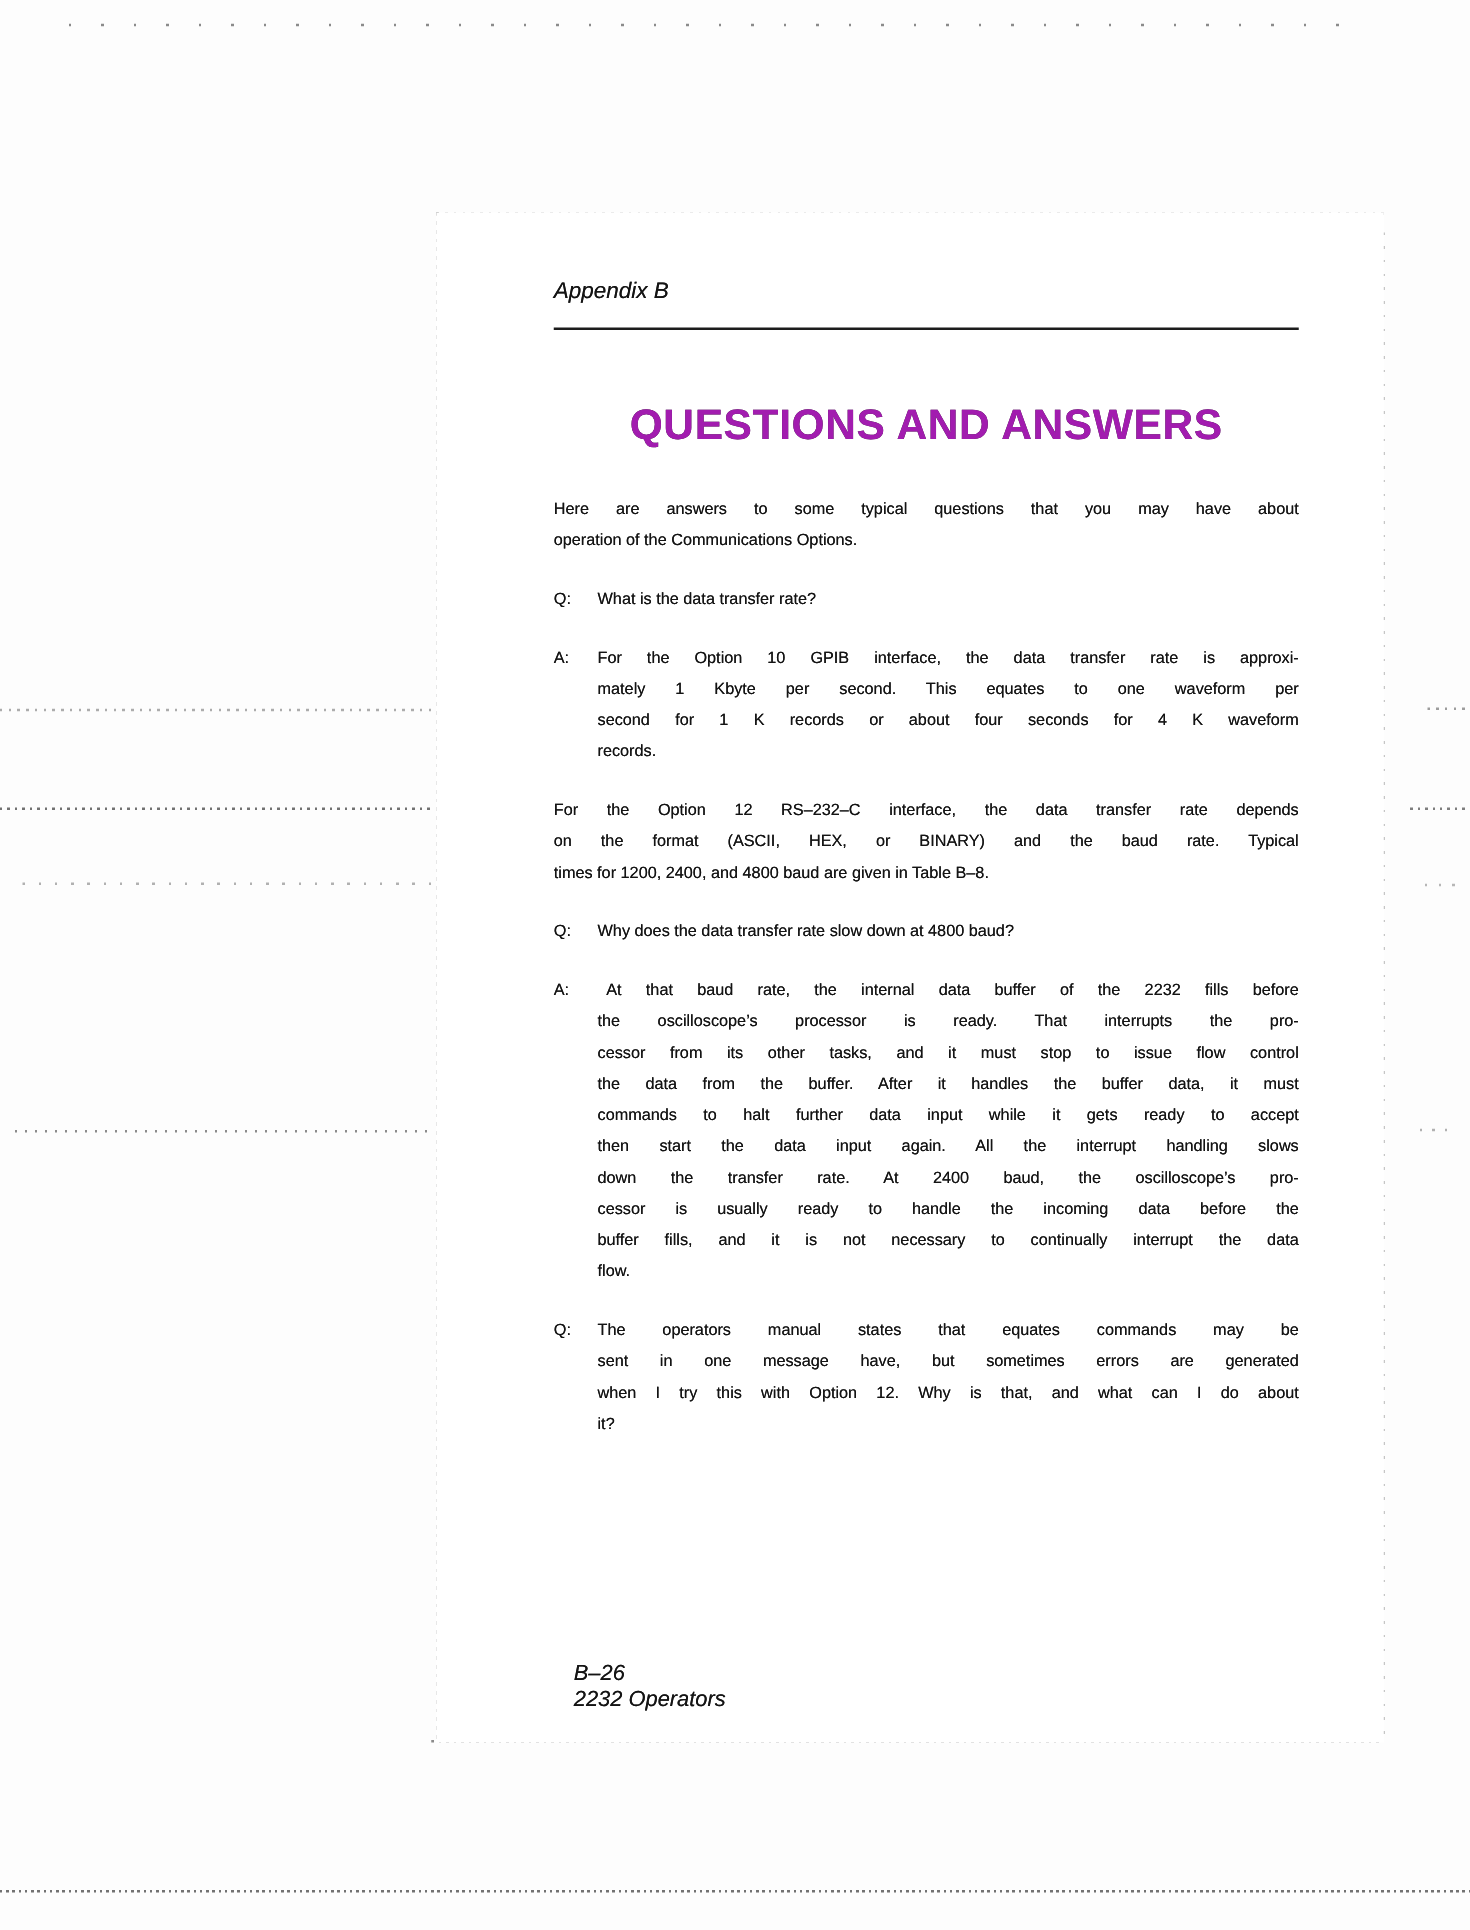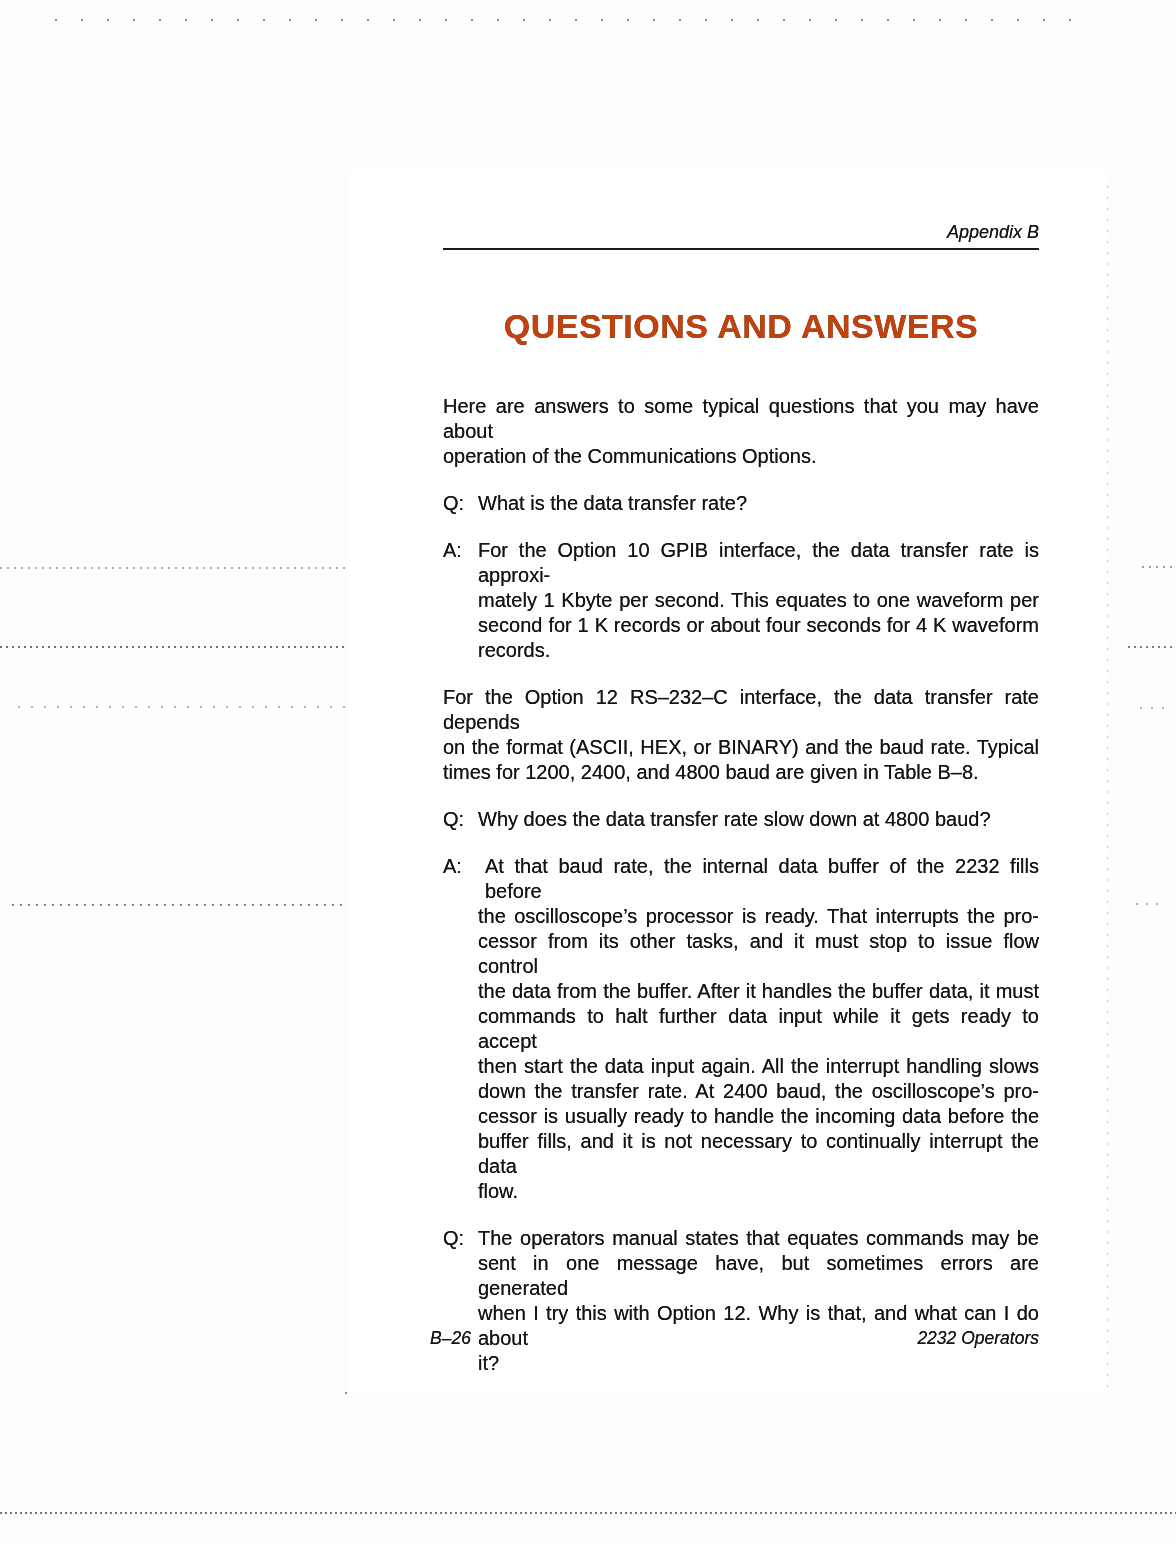--- a/index.html
+++ b/index.html
@@ -41,53 +41,53 @@
     padding: 52px 68px 0 94px;
     box-sizing: border-box;
     filter: blur(0.3px);
     text-shadow: 0 0 0.45px rgba(10,10,10,0.85);
   }
 
   .running-head {
     font-style: italic;
     font-size: 18px;
     line-height: 20px;
-    padding-bottom: 6px;
+    padding-bottom: 20px;
     border-bottom: 2.5px solid #1c1c1c;
-    text-align: right;
   }
 
   h1.doc-title {
     margin: 58px 0 0 0;
     font-size: 34px;
     line-height: 36px;
     font-weight: bold;
     text-align: center;
     letter-spacing: 0.5px;
-    color: #c2410c;
+    color: #a21caf;
   }
 
-  .body-copy { margin-top: 50px; font-size: 20px; line-height: 25px; }
+  .body-copy { margin-top: 36px; font-size: 13px; line-height: 25px; }
 
   .block { margin: 0 0 22px 0; }
   .qa { display: flex; }
   .qa .qlabel { width: 35px; flex: 0 0 35px; }
   .qa .qbody  { flex: 1 1 auto; min-width: 0; }
 
   .line { text-align: left; }
   .line.j { text-align: justify; text-align-last: justify; }
   .line.ind1 { padding-left: 7px; }
 
   .footer {
     position: absolute;
-    top: 1158px; left: 81px; right: 68px;
+    top: 1158px; left: 110px; right: 68px;
     display: flex;
     justify-content: space-between;
     font-style: italic;
     font-size: 17.5px;
+    flex-direction: column;
   }
 </style>
 </head>
 <body>
 
 <div class="canvas">
 
   <div class="dots-h" style="left:55px; top:19px; width:1030px; --a:.45; --d:2px; --g:26px;"></div>
   <div class="dots-h" style="left:0; top:567px; width:346px; --a:.32; --d:2px; --g:7px;"></div>
   <div class="dots-h" style="left:1142px; top:566px; width:34px; --a:.38; --d:2px; --g:7px;"></div>

